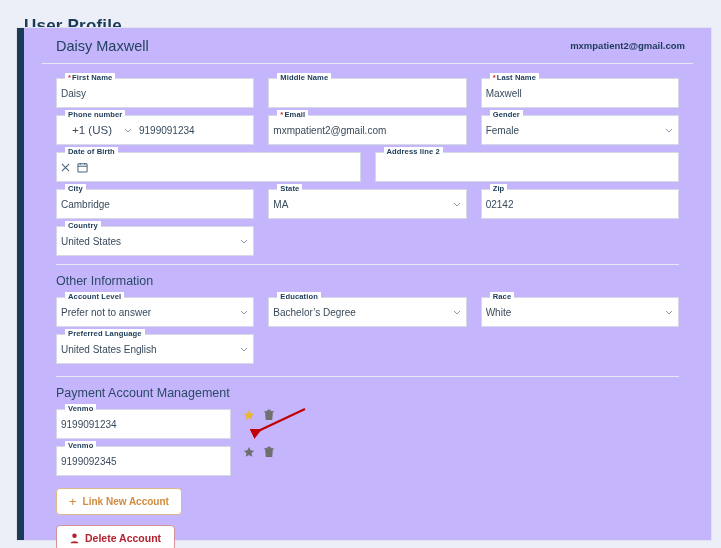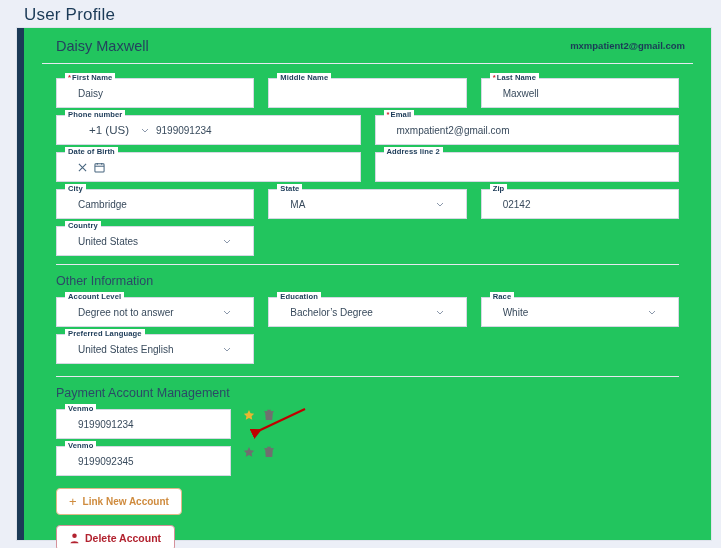--- a/index.html
+++ b/index.html
@@ -9,23 +9,23 @@
     height: 548px;
     background: #eceff7;
     font-family: "Liberation Sans", sans-serif;
     overflow: hidden;
     position: relative;
   }
 
   
   .page-title {
     font-size: 17px;
-    font-weight: normal;
+    font-weight: bold;
     color: #1b3a57;
-    padding: 5px 0 0 24px;
+    padding: 16px 0 0 24px;
     letter-spacing: .2px;
   }
 
   
   .frame {
     position: absolute;
     left: 16px;
     top: 27px;
     width: 696px;
     height: 514px;
@@ -35,21 +35,21 @@
   .frame-accent {
     position: absolute;
     left: 0; top: 0;
     width: 7px; height: 100%;
     background: #1b3a57;
   }
   .frame-inner {
     position: absolute;
     left: 7px; top: 0;
     right: 0; bottom: 0;
-    background: #22c55e;
+    background: #c4b5fd;
     padding: 0 18px;
   }
 
   
   .card-head {
     display: flex;
     align-items: center;
     justify-content: space-between;
     height: 36px;
     padding: 0 8px 0 14px;
@@ -89,21 +89,21 @@
 
   
   .field {
     position: relative;
     border: 1px solid #d4d9e3;
     border-radius: 0;
     height: 30px;
     background: #fff;
     display: flex;
     align-items: center;
-    padding: 0 21px;
+    padding: 0 4px;
   }
   .field .lbl {
     position: absolute;
     top: -6px;
     left: 8px;
     background: #fff;
     padding: 0 3px;
     font-size: 7.6px;
     font-weight: bold;
     color: #1b3a57;
@@ -255,20 +255,31 @@
                   <path d="M2 4 L5 7 L8 4" fill="none" stroke="#8b98ab" stroke-width="1"></path>
                 </svg>
             </span>
             <div class="val">9199091234</div>
           </div>
         </div>
         <div class="col">
           <div class="field">
             <div class="lbl"><span class="req">*</span><span>Email</span></div>
             <div class="val">mxmpatient2@gmail.com</div>
+          </div>
+        </div>
+        <div class="col">
+          <div class="field">
+            <div class="lbl">Gender</div>
+            <div class="val">Female</div>
+            <span class="chev">
+              <svg width="10" height="10" viewBox="0 0 10 10">
+                  <path d="M2 4 L5 7 L8 4" fill="none" stroke="#8b98ab" stroke-width="1"></path>
+                </svg>
+            </span>
           </div>
         </div>
       </div>
 
       <div class="row">
         <div class="col">
           <div class="field">
             <div class="lbl">Date of Birth</div>
             <div class="dob-icons">
               <span class="icon-btn">
@@ -338,21 +349,21 @@
     </div>
 
     <div class="section">
       <div class="section-divider"></div>
       <div class="section-title">Other Information</div>
 
       <div class="row">
         <div class="col">
           <div class="field">
             <div class="lbl">Account Level</div>
-            <div class="val">Degree not to answer</div>
+            <div class="val">Prefer not to answer</div>
             <span class="chev">
               <svg width="10" height="10" viewBox="0 0 10 10">
                   <path d="M2 4 L5 7 L8 4" fill="none" stroke="#8b98ab" stroke-width="1"></path>
                 </svg>
             </span>
           </div>
         </div>
         <div class="col">
           <div class="field">
             <div class="lbl">Education</div>

